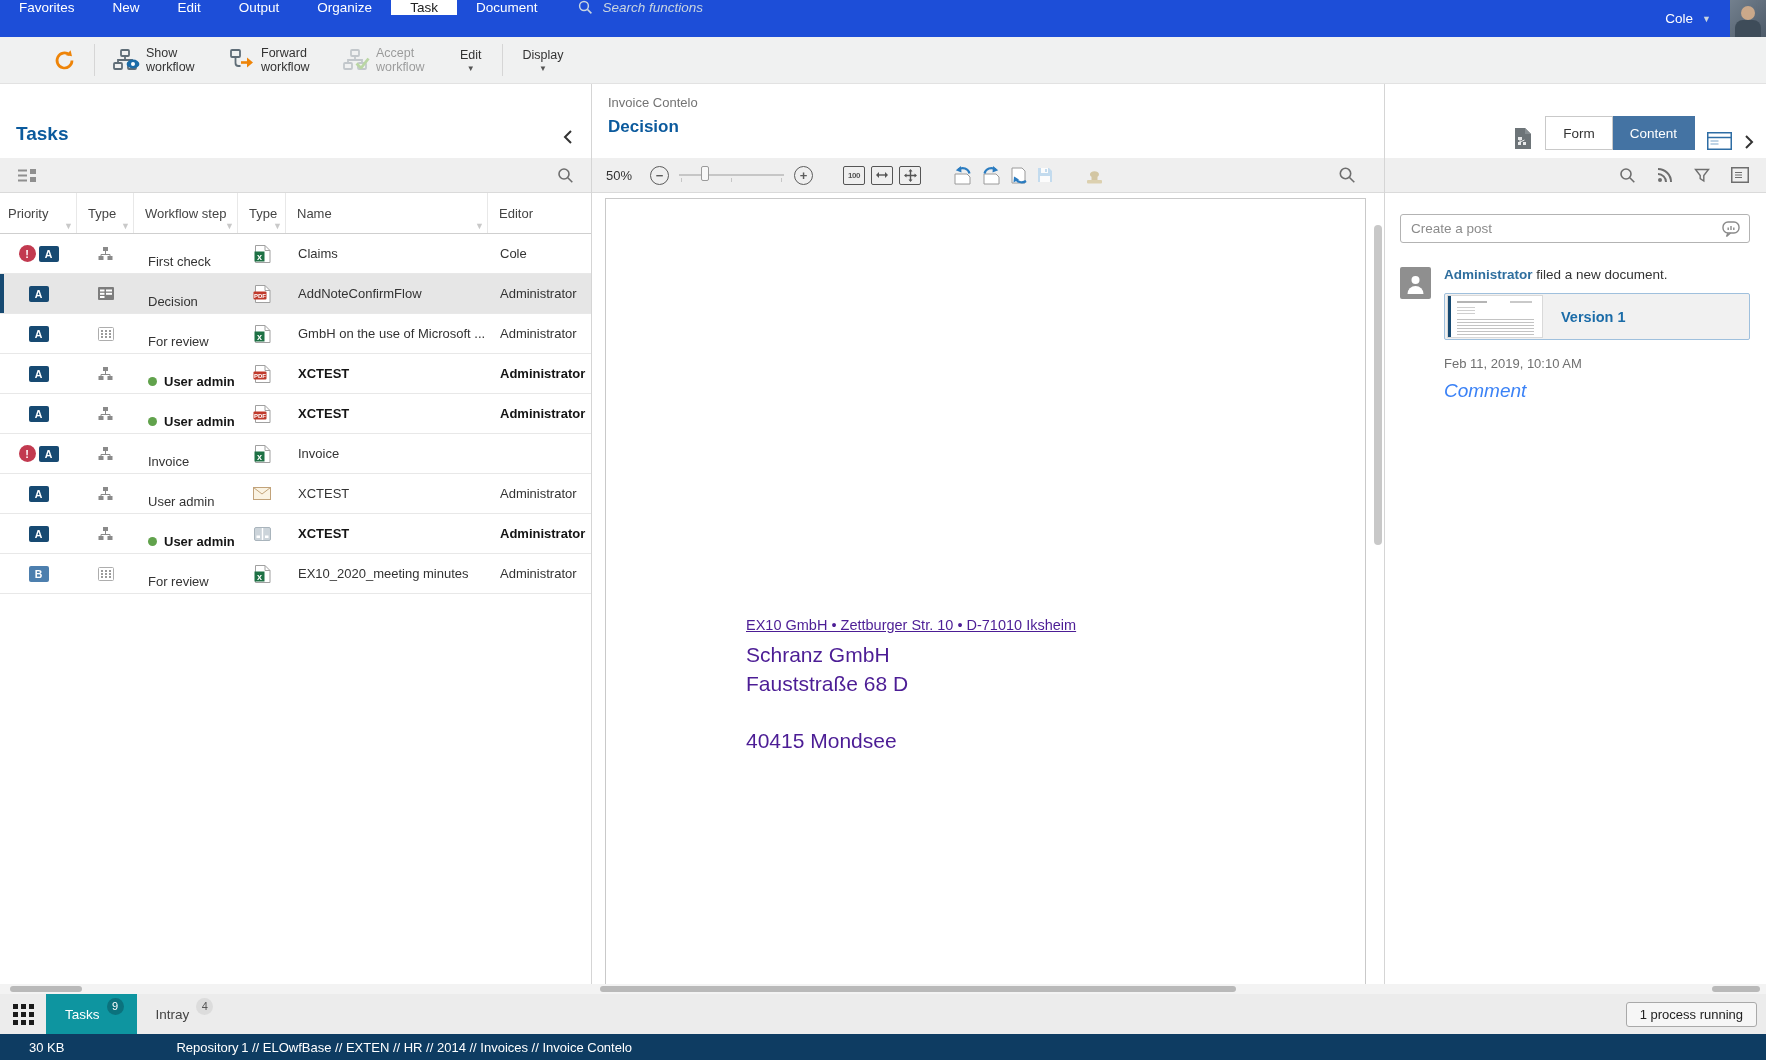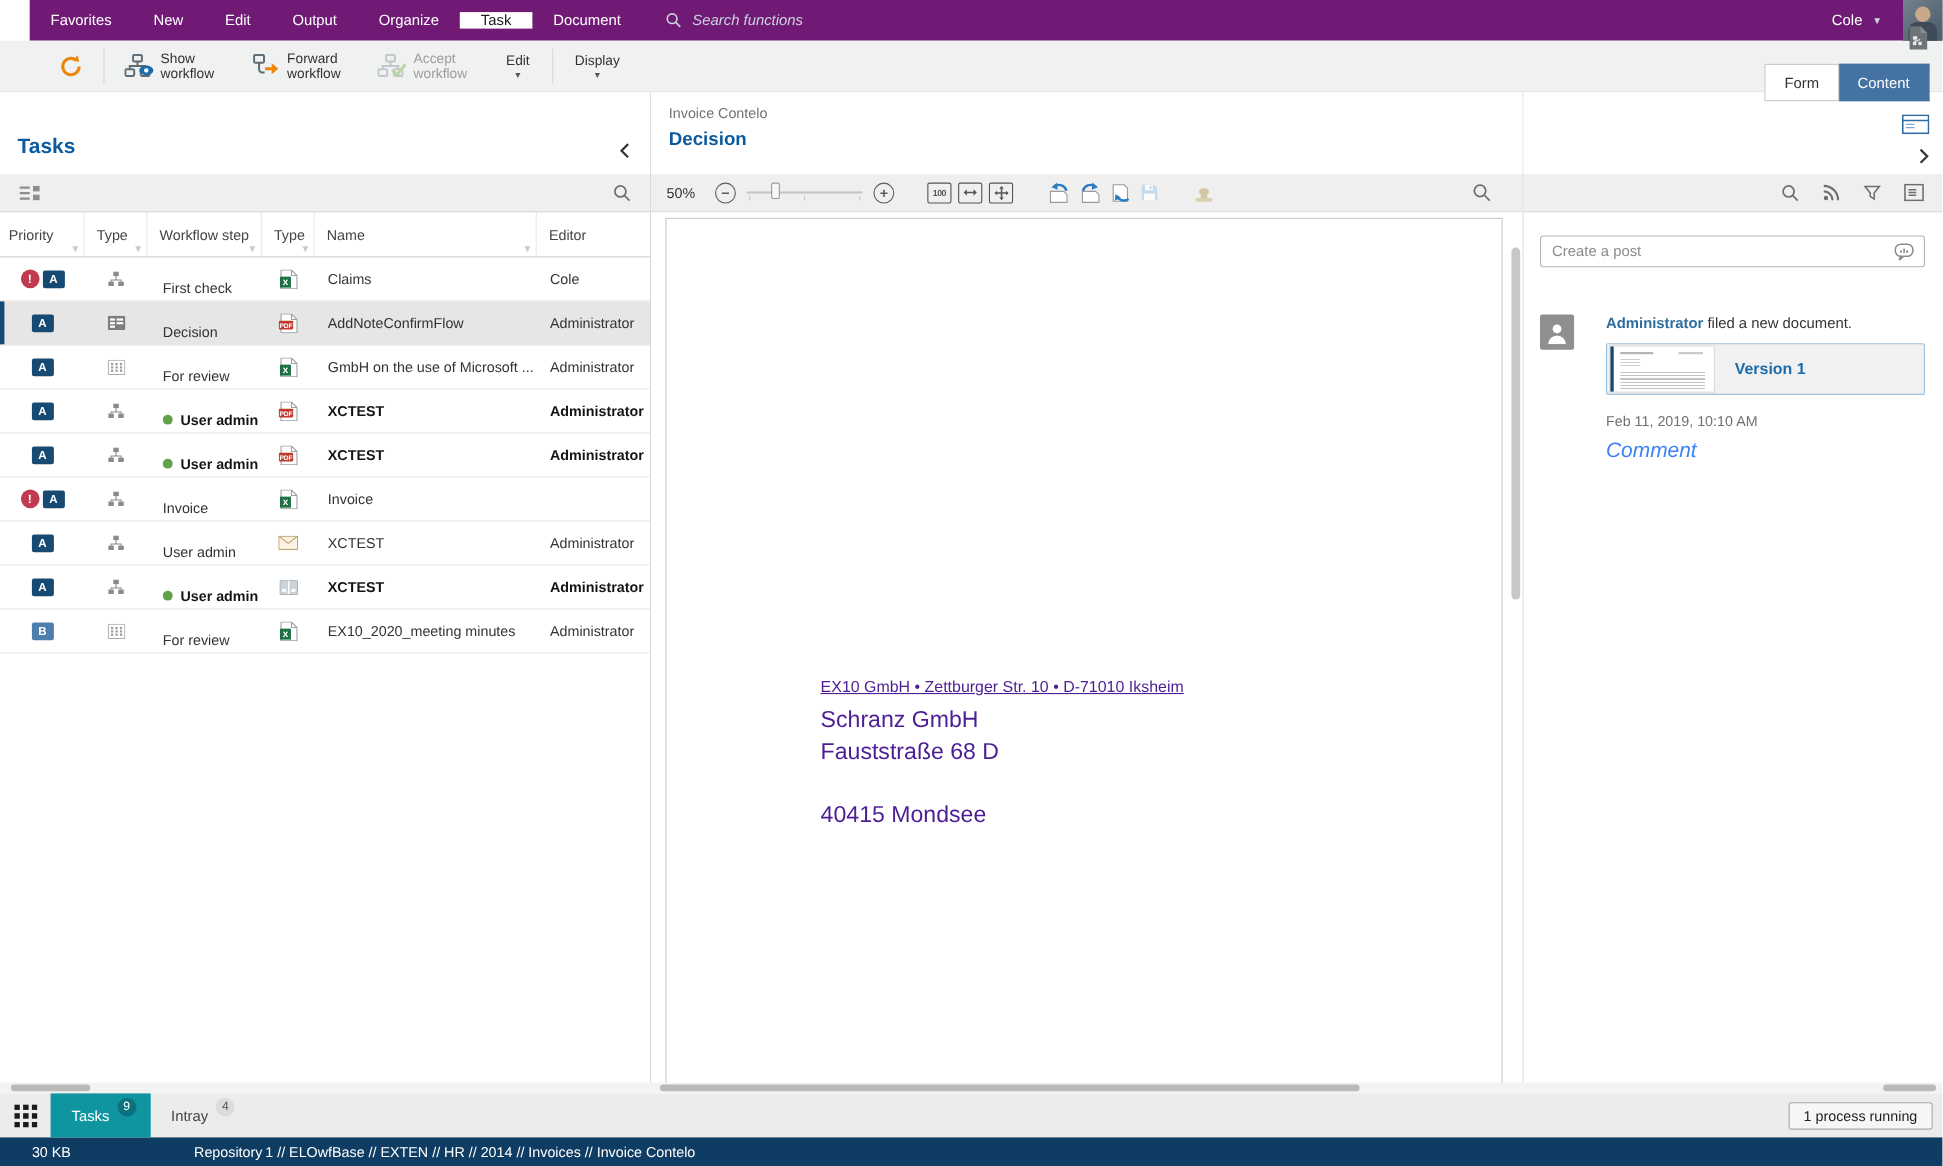--- a/index.html
+++ b/index.html
@@ -1,21 +1,21 @@
 <!DOCTYPE html>
 <html><head>
 <meta charset="utf-8">
 <style>
   * { margin:0; padding:0; box-sizing:border-box; }
   html,body { width:1766px; height:1060px; }
   body { font-family:"Liberation Sans", sans-serif; background:#fff; overflow:hidden; }
   .app { position:relative; width:1766px; height:1060px; display:flex; flex-direction:column; background:#fff; }
 
   
-  .menubar { height:37px; background:#701a75; display:flex; align-items:center; color:#fff; flex:none;margin-left:27px; }
+  .menubar { height:37px; background:#1d4ed8; display:flex; align-items:flex-start; color:#fff; flex:none; }
   .menu-items { display:flex; align-items:stretch; }
   .menu-item { padding:0 19px; display:flex; align-items:center; font-size:13.5px; cursor:default; }
   .menu-item.active { background:#ffffff; color:#222; }
   .menu-search { display:flex; align-items:center; gap:9px; margin-left:22px; color:#c9d5e0; font-size:13.5px; }
   .menu-search .ph { font-style:italic; }
   .menu-user { margin-left:auto; display:flex; align-items:center; gap:9px; font-size:13.5px; }
   .menu-caret { font-size:9px; color:#c9d5e0; margin-right:10px; }
   .menu-avatar { width:36px; height:37px; background:linear-gradient(135deg,#73808e 0%,#4d5a68 100%); position:relative; overflow:hidden; }
   .menu-avatar::before { content:''; position:absolute; left:11px; top:6px; width:14px; height:14px; border-radius:50%; background:#caa88a; }
   .menu-avatar::after { content:''; position:absolute; left:5px; top:20px; width:26px; height:18px; border-radius:8px 8px 0 0; background:#3e4c59; }
@@ -36,21 +36,21 @@
   .tasks-panel { width:592px; flex:none; border-right:1px solid #d5d5d5; display:flex; flex-direction:column; background:#fff; }
   .viewer-panel { width:793px; flex:none; border-right:1px solid #d5d5d5; display:flex; flex-direction:column; background:#fff; position:relative; }
   .feed-panel { flex:1; display:flex; flex-direction:column; background:#fff; }
 
   .panel-head { height:74px; flex:none; position:relative; background:#fff; }
   .tasks-head { display:flex; align-items:flex-end; justify-content:space-between; padding:0 18px 13px 16px; }
   .tasks-title { font-size:19px; font-weight:bold; color:#0b5a9d; }
   .viewer-head { padding:11px 16px 0 16px; }
   .crumb { font-size:13px; color:#737373; margin-bottom:7px; }
   .viewer-title { font-size:17px; font-weight:bold; color:#0b5a9d; }
-  .feed-head { display:flex; align-items:flex-end; justify-content:flex-end; gap:12px; padding:0 12px 8px 0;flex-direction:column; }
+  .feed-head { display:flex; align-items:flex-end; justify-content:flex-end; gap:12px; padding:0 12px 8px 0; }
   .seg-tabs { display:flex; }
   .seg-tab { height:34px; padding:0 17px; display:flex; align-items:center; font-size:13.5px; border:1px solid #c9c9c9; background:#fff; color:#333; cursor:default; }
   .seg-tab + .seg-tab { border-left:none; }
   .seg-tab.active { background:#4473a3; border-color:#4473a3; color:#fff; }
 
   .sub-toolbar { height:35px; flex:none; background:#efefef; display:flex; align-items:center; border-bottom:1px solid #dadada; }
   .list-toolbar { justify-content:space-between; padding:0 17px; }
   .viewer-toolbar { gap:10px; padding:0 14px; font-size:13px; color:#333; }
   .feed-toolbar { justify-content:flex-end; gap:21px; padding-right:17px; }
 
@@ -94,21 +94,21 @@
   .doc-page { position:absolute; left:13px; right:18px; top:5px; bottom:-1px; background:#fff; border:1px solid #c9c9c9; border-bottom:none; }
   .doc-text { position:absolute; left:140px; top:418px; color:#4c1d95; }
   .doc-sender { font-size:14.5px; text-decoration:underline; margin-bottom:7px; white-space:nowrap; }
   .doc-line { font-size:21px; line-height:29px; white-space:nowrap; }
   .doc-line.city { margin-top:28px; }
   .vscroll { position:absolute; right:2px; top:32px; width:8px; height:320px; background:#c8c8c8; border-radius:4px; }
 
   
   .feed-body { padding:21px 16px 0 15px; }
   .post-input { height:29px; border:1px solid #b3b3b3; border-radius:3px; background:#fff; display:flex; align-items:center; justify-content:space-between; padding:0 9px 0 10px; color:#8b8b8b; font-size:13.5px; }
-  .post { margin-top:43px; display:flex; gap:29px; }
+  .post { margin-top:24px; display:flex; gap:13px; }
   .post-avatar { width:31px; height:32px; border-radius:2px; background:#8f8f8f; flex:none; display:flex; align-items:center; justify-content:center; }
   .post-body { flex:1; min-width:0; }
   .post-text { font-size:13.5px; color:#333; }
   .post-text .author { color:#2e6e9e; font-weight:bold; }
   .version-card { margin-top:11px; border:1px solid #9fc0dd; background:#f1f1f1; border-radius:2px; height:47px; display:flex; align-items:center; overflow:hidden; }
   .vthumb { width:96px; height:43px; margin-left:2px; background:#fff; border:1px solid #d9d9d9; position:relative; flex:none; }
   .vthumb .edge { position:absolute; left:0; top:0; bottom:0; width:3px; background:#174a72; }
   .vthumb .l1 { position:absolute; left:9px; top:5px; width:30px; height:2px; background:#b5b5b5; }
   .vthumb .l2 { position:absolute; right:10px; top:5px; width:22px; height:2px; background:#c9c9c9; }
   .vthumb .l3 { position:absolute; left:9px; top:11px; width:18px; height:8px;

